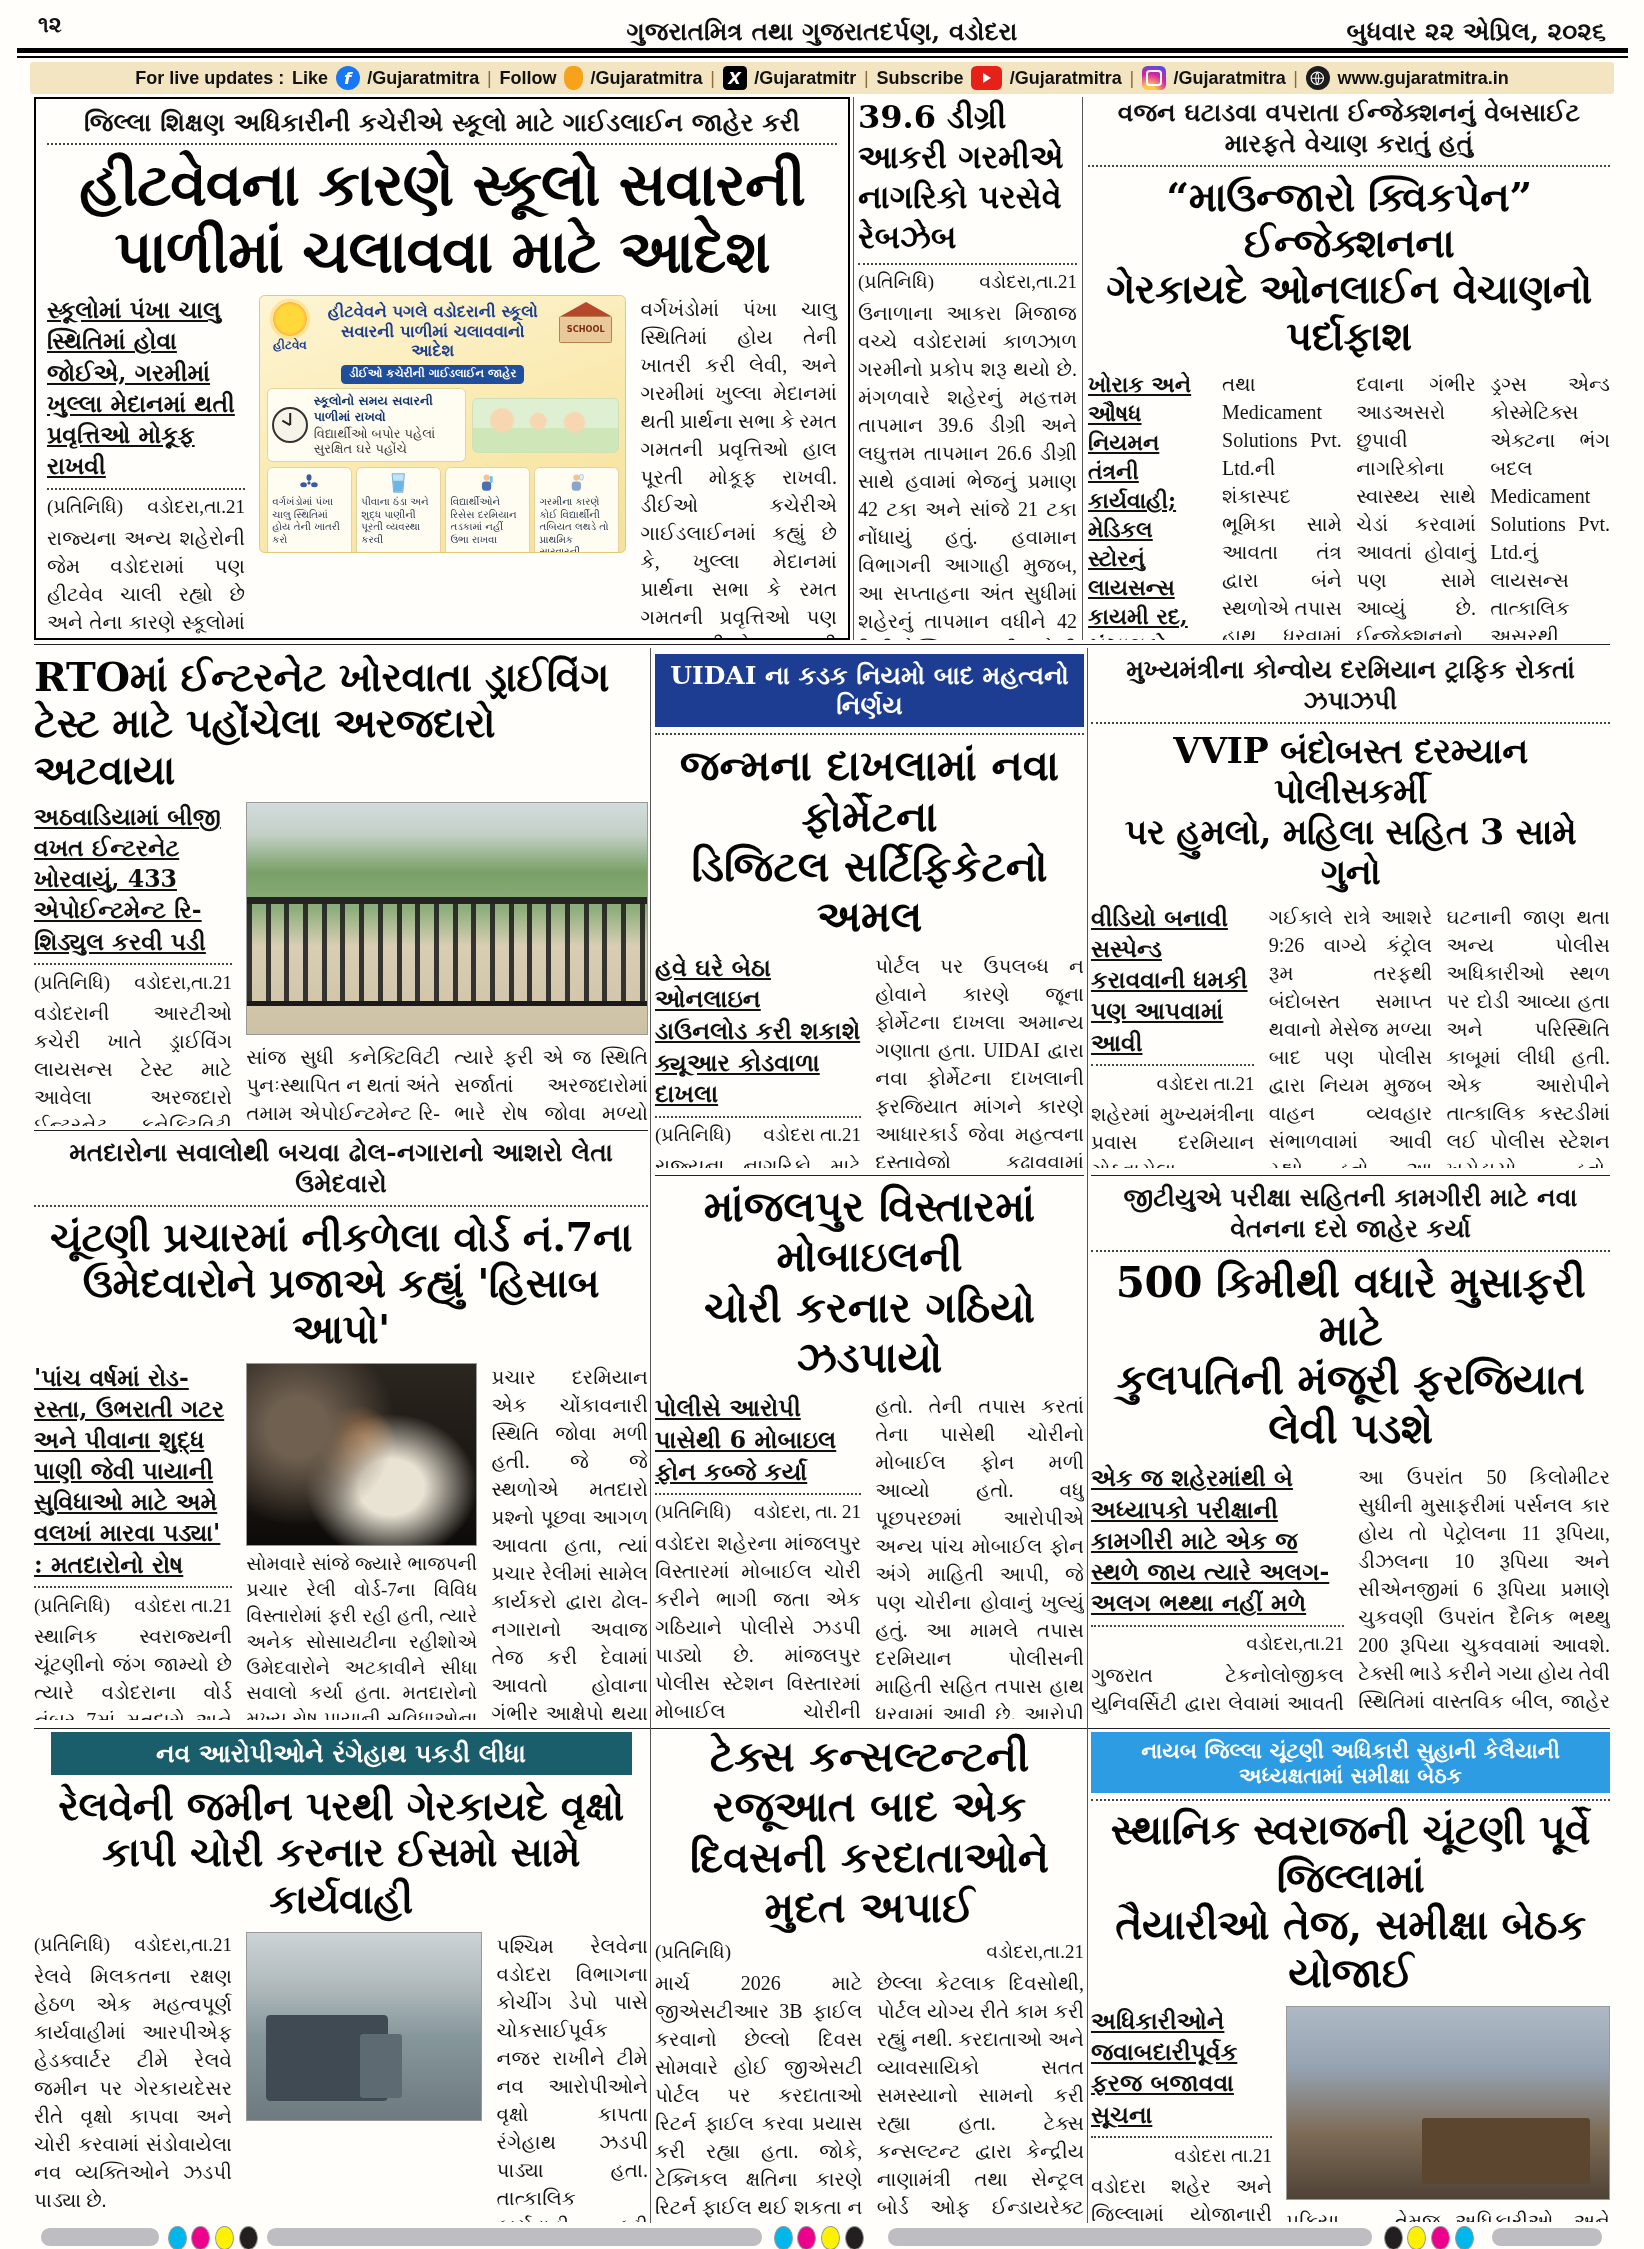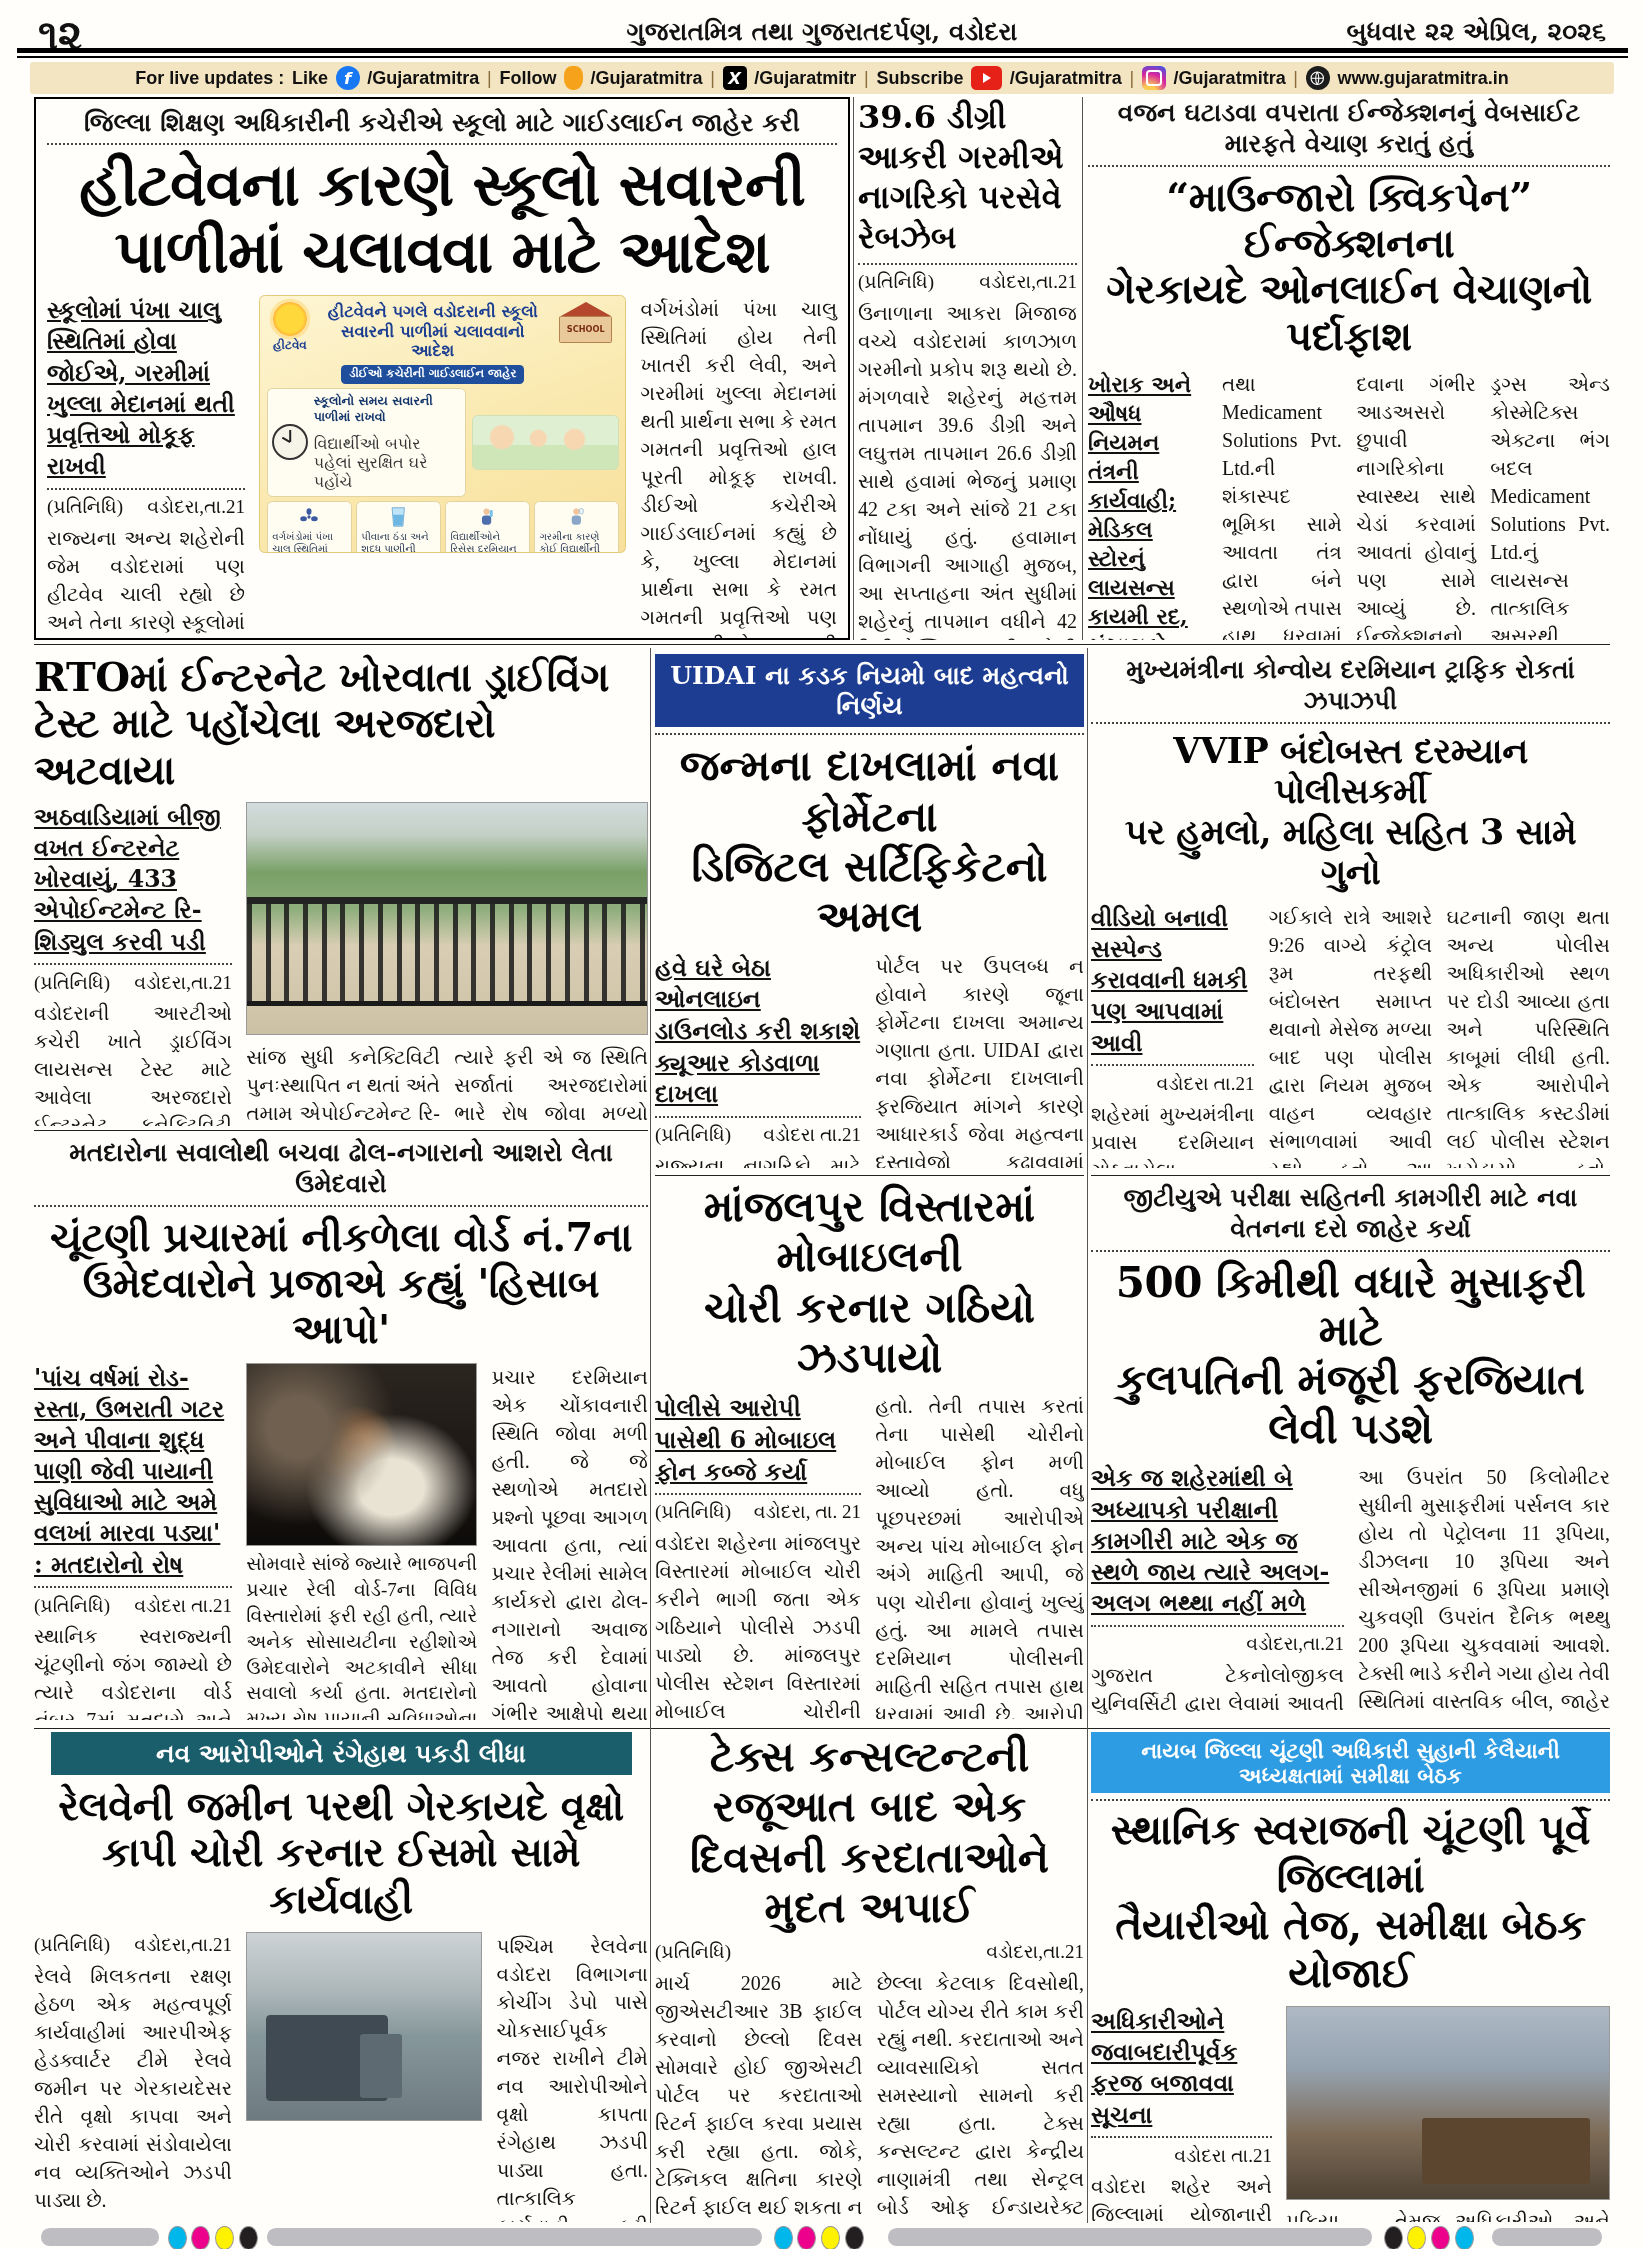--- a/index.html
+++ b/index.html
@@ -1,20 +1,20 @@
 <!DOCTYPE html>
 <html style="font-size:8.8px"><head>
 <meta charset="utf-8">
 <style>
   html,body{margin:0;padding:0;background:#e8e8e6;}
   #page{position:relative;width:1644px;height:2250px;background:#fffefb;margin:0 auto;
         font-family:"Liberation Serif",serif;color:#111;overflow:hidden;}
   .pre{white-space:pre-line;}
   
-  .pgno{position:absolute;left:38px;top:12px;font-size:41px;font-weight:bold;font-family:Liberation Sans, sans-serif;}
+  .pgno{position:absolute;left:38px;top:12px;font-size:22px;font-weight:bold;font-family:Liberation Serif, serif;}
   .mast{position:absolute;left:0;right:0;top:16.5px;text-align:center;font-size:25px;font-weight:bold;font-family:"DejaVu Serif",serif;}
   .mdate{position:absolute;right:38px;top:16.5px;font-size:25px;font-weight:bold;font-family:"DejaVu Serif",serif;}
   .rule-thick{position:absolute;left:16.5px;right:16.5px;top:48px;height:5px;background:#000;}
   .rule-thin{position:absolute;left:16.5px;right:16.5px;top:56px;height:1.6px;background:#000;}
   
   .social{position:absolute;left:30px;right:30px;top:62px;height:32px;background:#f3e5c2;border-radius:3.3px;
           display:flex;align-items:center;justify-content:center;gap:7.7px;font-family:"Liberation Sans",sans-serif;
           font-size:18px;font-weight:bold;color:#111;}
   .social .sep{color:#8a6d3b;font-weight:normal;}
   .sicon{display:inline-flex;align-items:center;justify-content:center;width:24px;height:24px;border-radius:50%;
@@ -87,21 +87,21 @@
   .ig-roof{width:0;height:0;margin:0 auto;border-left:25px solid transparent;border-right:25px solid transparent;border-bottom:14.3px solid #b5482c;}
   .ig-bldg{width:51px;height:25px;background:#e9c89a;border:1.1px solid #b5824e;margin:0 auto;border-radius:1.6px;
            color:#7a2d12;font-size:8.2px;font-weight:bold;line-height:25px;}
   .ig-clockrow{display:flex;gap:5.5px;margin-top:4.4px;align-items:center;}
   .ig-panel{background:#fffdf2;border:1.1px solid #e3d3a0;border-radius:5.5px;padding:4.4px;box-sizing:border-box;}
   .ig-clock{width:32px;height:32px;border:2.7px solid #333;border-radius:50%;position:relative;flex:none;background:#f6f3e8;}
   .ig-clock i{position:absolute;left:50%;top:50%;background:#222;}
   .ig-clock .hh{width:2.2px;height:8.8px;transform:translate(-50%,-100%) rotate(-60deg);transform-origin:bottom;}
   .ig-clock .mm{width:1.6px;height:12px;transform:translate(-50%,-100%) rotate(0deg);transform-origin:bottom;}
   .ig-ct-b{font-size:12.6px;font-weight:bold;color:#15366b;line-height:1.2;}
-  .ig-ct-s{font-size:16px;color:#333;line-height:1.2;margin-top:10px;}
+  .ig-ct-s{font-size:13px;color:#333;line-height:1.2;margin-top:2px;}
   .ig-kids{flex:1;height:53px;border-radius:5.5px;background:
       radial-gradient(circle at 20% 40%,#f6d7b2 0 9%,rgba(0,0,0,0) 11%),
       radial-gradient(circle at 45% 42%,#f6d7b2 0 9%,rgba(0,0,0,0) 11%),
       radial-gradient(circle at 70% 44%,#f6d7b2 0 9%,rgba(0,0,0,0) 11%),
       linear-gradient(#dff0d2 0 55%,#cfe6b8 55% 100%);border:1.1px solid #cfe0b4;}
   .ig-grid{display:flex;gap:4.4px;margin-top:4.4px;}
   .ig-grid .ig-panel{flex:1;font-size:10.2px;line-height:1.22;color:#1c2c4a;}
   .ig-ic{height:22px;margin-bottom:2.2px;display:flex;align-items:center;justify-content:center;}
   
   #art-rto{left:34px;top:654px;width:614px;height:472px;}

